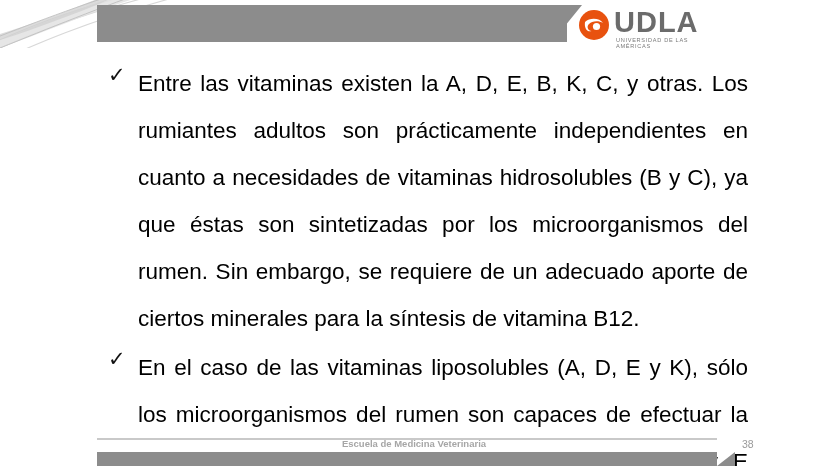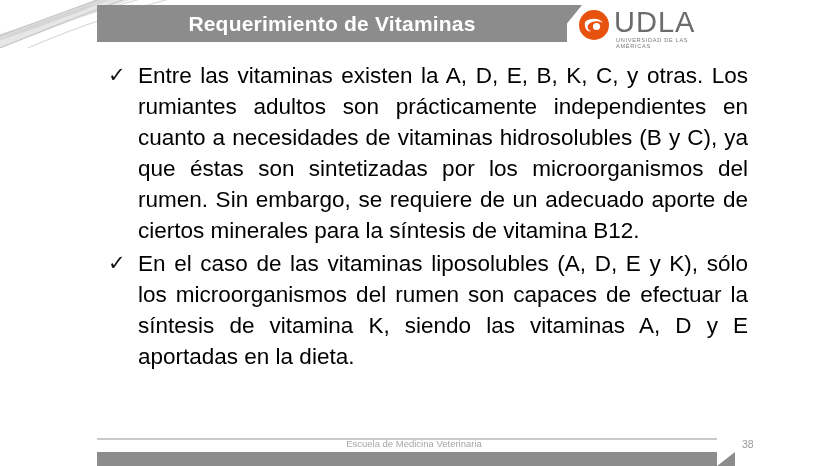--- a/index.html
+++ b/index.html
@@ -75,21 +75,21 @@
     left: 0;
     top: 3px;
     width: 32px;
     height: 32px;
   }
   .logo-udla {
     position: absolute;
     left: 36px;
     top: 1px;
     font-size: 29px;
-    font-weight: normal;
+    font-weight: bold;
     color: #6b6b6b;
     letter-spacing: 1px;
     line-height: 30px;
   }
   .logo-sub {
     position: absolute;
     left: 38px;
     top: 31px;
     font-size: 5.6px;
     color: #7a7a7a;
@@ -112,21 +112,21 @@
     position: absolute;
     left: 8px;
     top: 4px;
     font-size: 21px;
     color: #111111;
     line-height: 1;
   }
   .bullet-text {
     font-size: 22.5px;
     color: #000000;
-    line-height: 31px;
+    line-height: 47px;
     text-align: justify;
     text-justify: inter-word;
     hyphens: none;
   }
 
   
   .footer-line {
     position: absolute;
     left: 97px;
     top: 438px;
@@ -152,20 +152,21 @@
     border-top: 14px solid transparent;
   }
   .footer-text {
     position: absolute;
     left: 0;
     top: 438px;
     width: 828px;
     text-align: center;
     font-size: 9.5px;
     color: #a6a6a6;
+    font-weight: bold;
   }
   .slide-number {
     position: absolute;
     left: 742px;
     top: 438px;
     font-size: 10.5px;
     color: #9a9a9a;
   }
 </style>
 </head>
@@ -189,21 +190,20 @@
       </g>
       <g fill="none" stroke="#bfbfbf" stroke-width="0.9">
         <path d="M-20,44 C30,24 78,6 140,-14"></path>
         <path d="M-10,52 C40,32 88,12 150,-10"></path>
       </g>
     </svg>
   </div>
 
   <div class="header-bar"></div>
   <div class="header-bar-tail"></div>
-  <div class="slide-title">Requerimiento de Vitaminas</div>
 
   <div class="logo">
     <div class="logo-mark">
       <svg width="32" height="32" viewBox="0 0 32 32" xmlns="http://www.w3.org/2000/svg">
         <path d="M16 1 A15 15 0 1 0 16 31 A15 15 0 0 0 16 1 Z" fill="#e8520f"></path>
         <path d="M7 13 C12 8 22 9 25 14 C21 11.5 14 11.5 10.5 15.5 C8.5 18 10 21.5 13.5 22 C10 23.5 6 20 7 13 Z" fill="#ffffff"></path>
         <circle cx="18.5" cy="17.5" r="3.6" fill="#ffffff"></circle>
       </svg>
     </div>
     <div class="logo-udla">UDLA</div>

